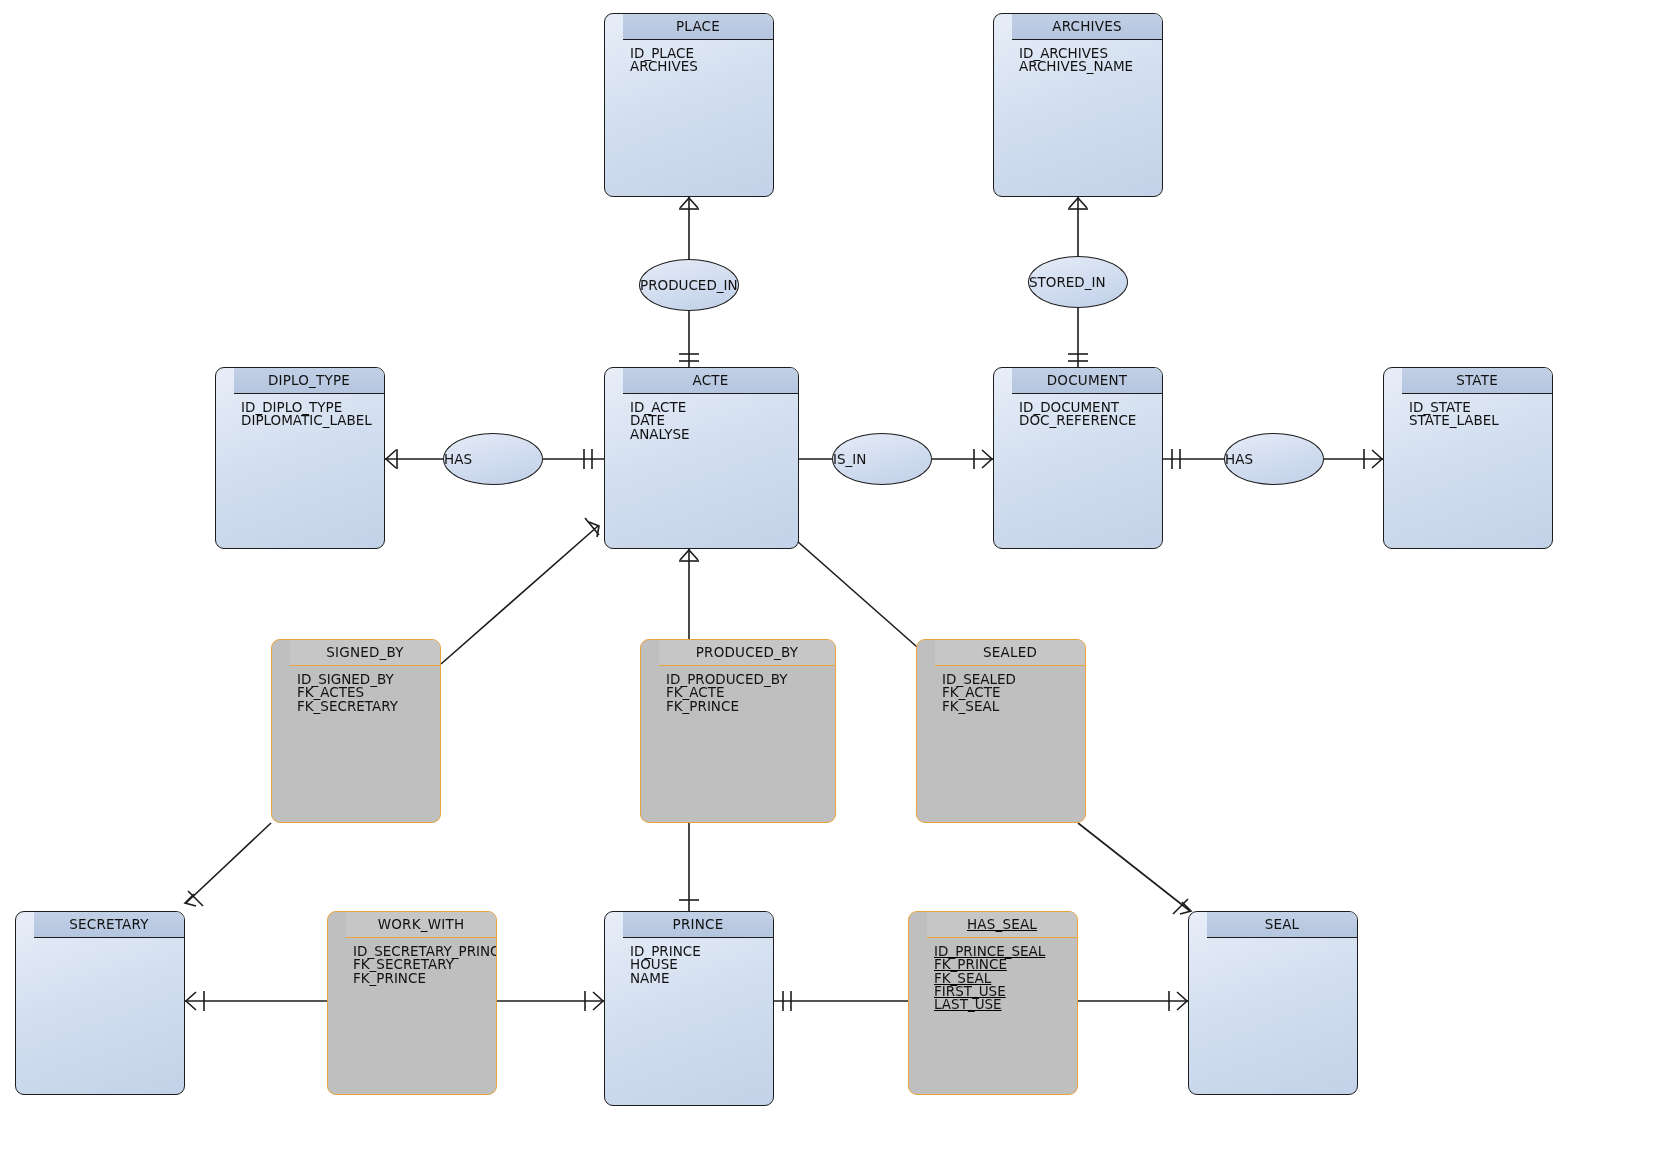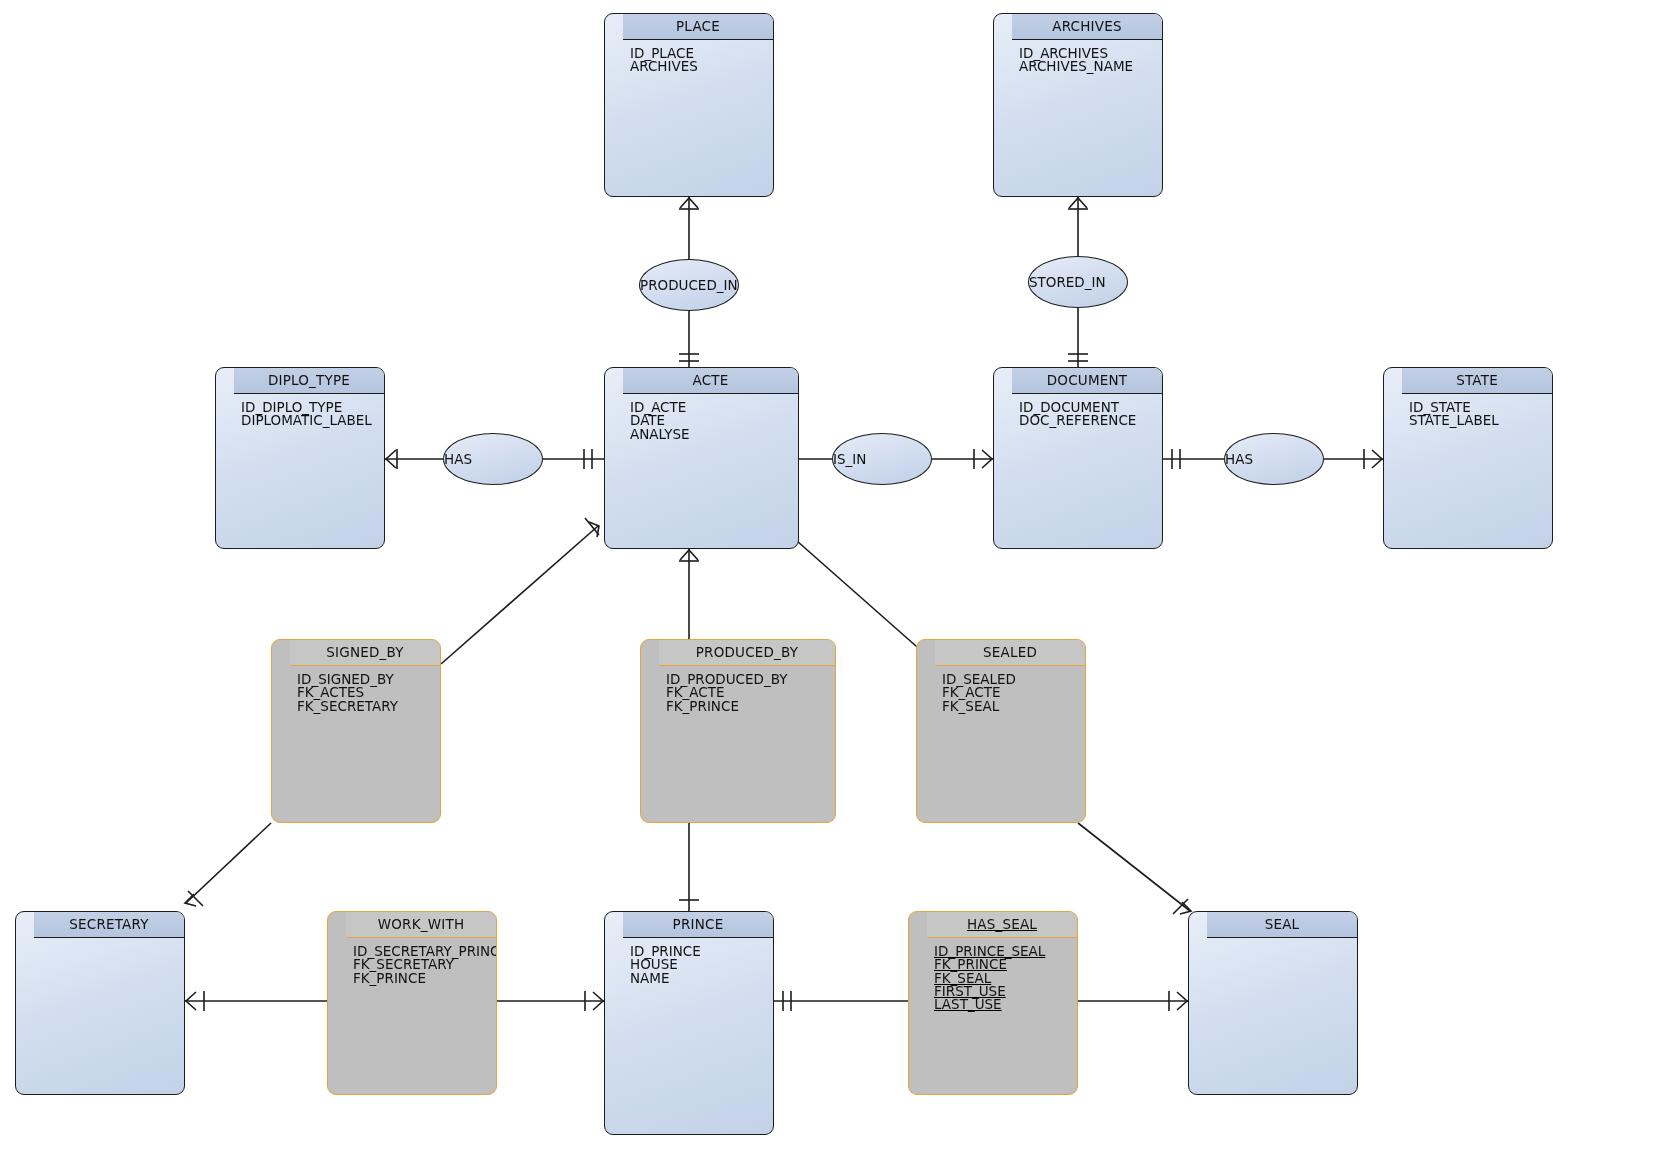--- a/index.html
+++ b/index.html
@@ -249,21 +249,21 @@
         <div class="ent-header">SECRETARY</div>
       </div>
       <div class="entity gray" style="left: 327px; top: 911px; width: 170px; height: 184px;">
         <div class="ent-header">WORK_WITH</div>
         <div class="ent-attrs">
           <span class="attr">ID_SECRETARY_PRINCE</span>
           <span class="attr">FK_SECRETARY</span>
           <span class="attr">FK_PRINCE</span>
         </div>
       </div>
-      <div class="entity blue" style="left: 604px; top: 911px; width: 170px; height: 224px;">
+      <div class="entity blue" style="left: 604px; top: 911px; width: 170px; height: 195px;">
         <div class="ent-header">PRINCE</div>
         <div class="ent-attrs">
           <span class="attr">ID_PRINCE</span>
           <span class="attr">HOUSE</span>
           <span class="attr">NAME</span>
         </div>
       </div>
       <div class="entity gray" style="left: 908px; top: 911px; width: 170px; height: 184px; text-decoration: underline;">
         <div class="ent-header">HAS_SEAL</div>
         <div class="ent-attrs">

